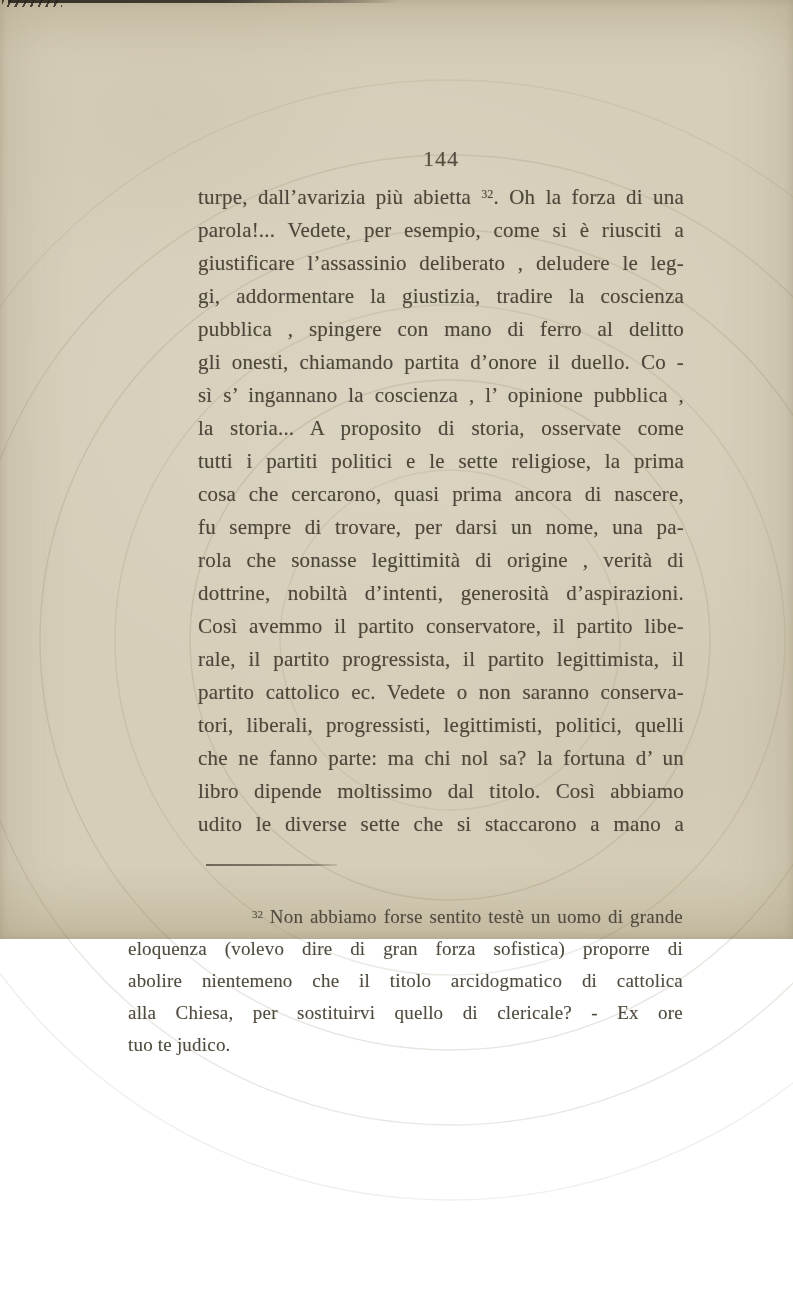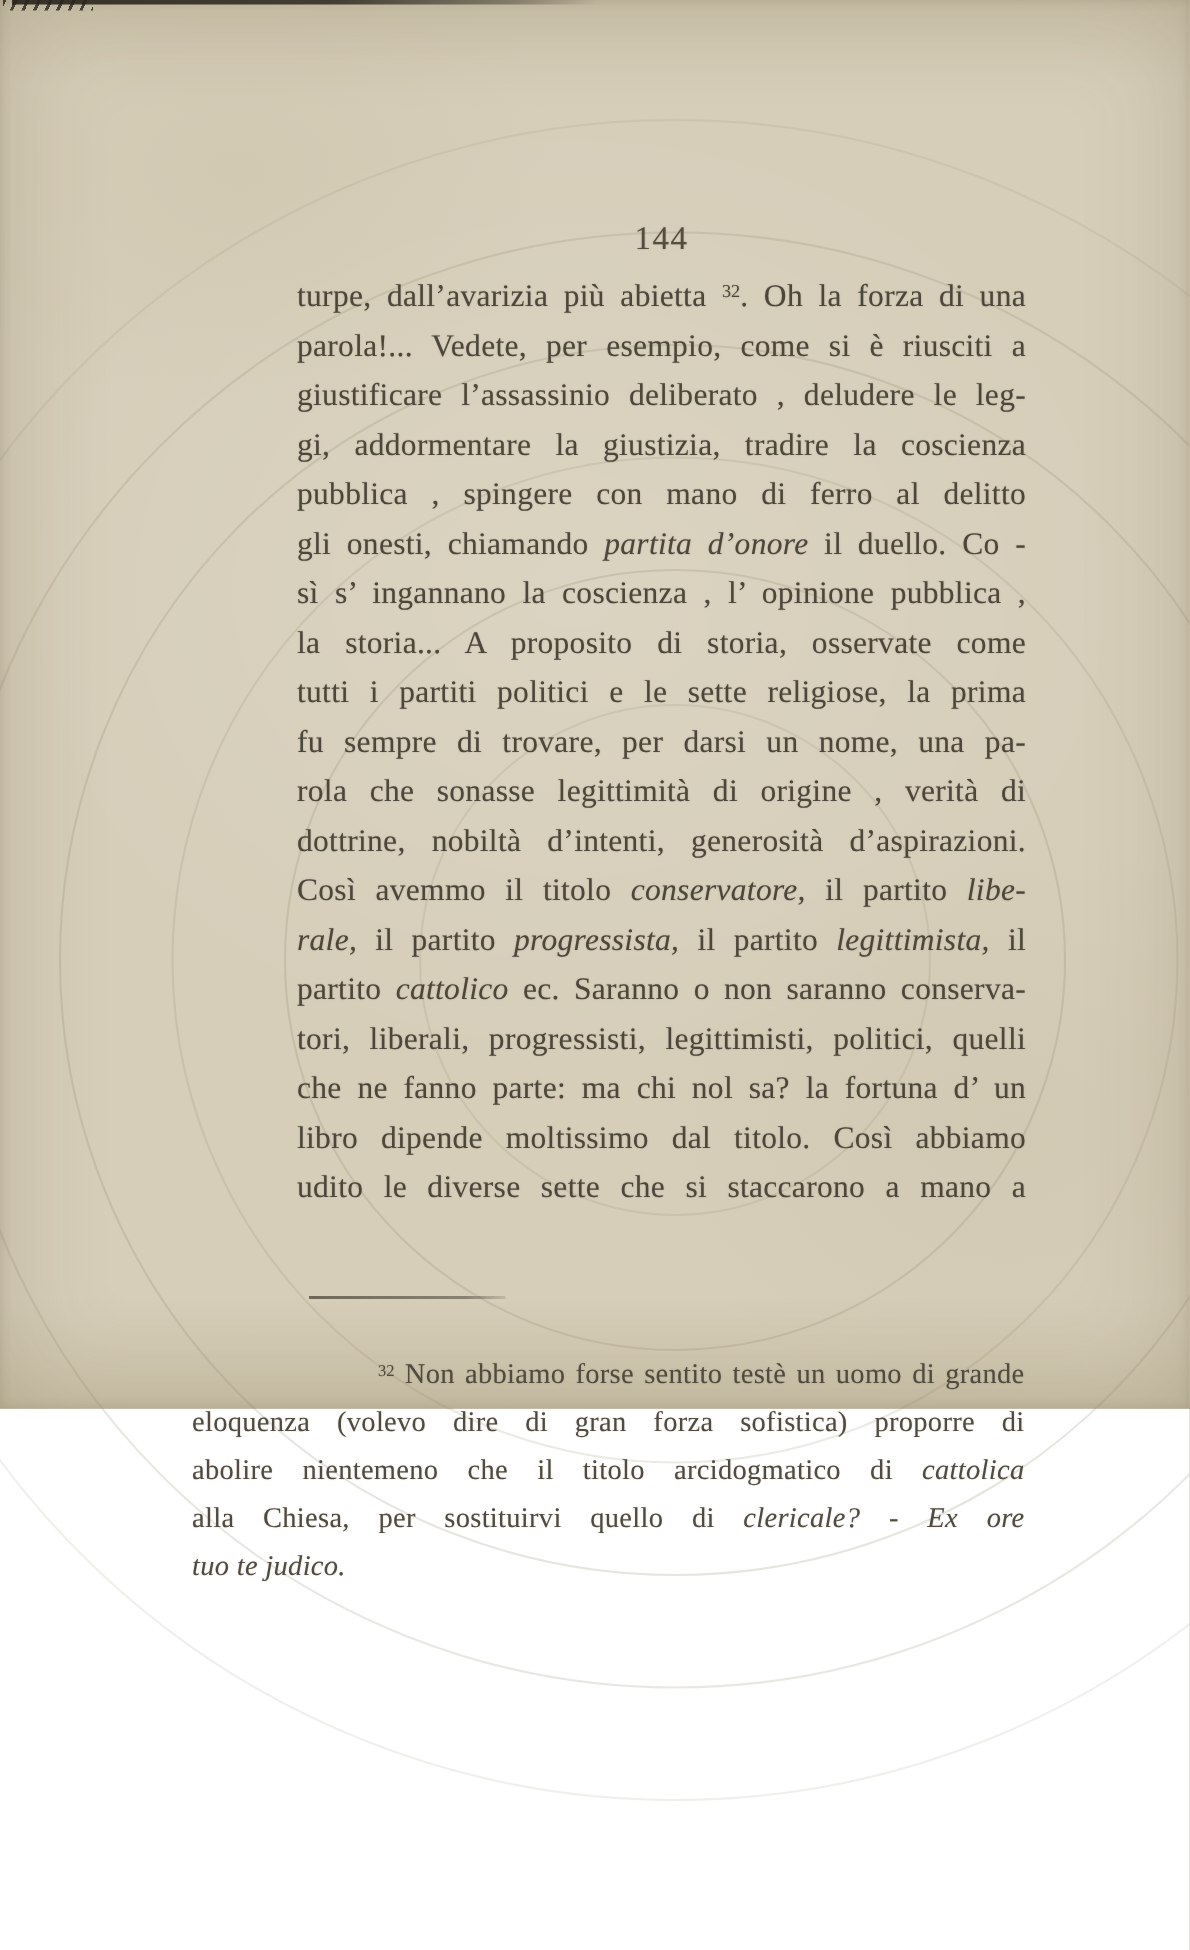--- a/index.html
+++ b/index.html
@@ -66,21 +66,21 @@
     text-shadow: 0 0 1px rgba(81,75,63,0.3);
   }
   .footnote .tline { height: 32px; line-height: 32px; }
   .footnote .tline:first-child { padding-left: 124px; margin-top: 12px; }
   .footnote .tline:last-child { text-align-last: left; }
   .tline {
     text-align: justify;
     text-align-last: justify;
     white-space: nowrap;
   }
-  .it { font-style: italic; }
+  .it { }
   .sup {
     font-size: 0.58em;
     position: relative; top: -0.5em;
     letter-spacing: 0;
   }
 </style>
 </head>
 <body>
 
 <div class="page">
@@ -102,26 +102,27 @@
   <div class="main-paragraph" id="main-lines">
       <div class="tline"><span>turpe, dall’avarizia più abietta </span><span class="sup">32</span><span>. Oh la forza di una</span></div>
       <div class="tline"><span>parola!... Vedete, per esempio, come si è riusciti a</span></div>
       <div class="tline"><span>giustificare l’assassinio deliberato , deludere le leg-</span></div>
       <div class="tline"><span>gi, addormentare la giustizia, tradire la coscienza</span></div>
       <div class="tline"><span>pubblica , spingere con mano di ferro al delitto</span></div>
       <div class="tline"><span>gli onesti, chiamando </span><span class="it">partita d’onore</span><span> il duello. Co -</span></div>
       <div class="tline"><span>sì s’ ingannano la coscienza , l’ opinione pubblica ,</span></div>
       <div class="tline"><span>la storia... A proposito di storia, osservate come</span></div>
       <div class="tline"><span>tutti i partiti politici e le sette religiose, la prima</span></div>
+      <div class="tline"><span>cosa che cercarono, quasi prima ancora di nascere,</span></div>
       <div class="tline"><span>fu sempre di trovare, per darsi un nome, una pa-</span></div>
       <div class="tline"><span>rola che sonasse legittimità di origine , verità di</span></div>
       <div class="tline"><span>dottrine, nobiltà d’intenti, generosità d’aspirazioni.</span></div>
-      <div class="tline"><span>Così avemmo il titolo </span><span class="it">conservatore,</span><span> il partito </span><span class="it">libe-</span></div>
+      <div class="tline"><span>Così avemmo il partito </span><span class="it">conservatore,</span><span> il partito </span><span class="it">libe-</span></div>
       <div class="tline"><span class="it">rale,</span><span> il partito </span><span class="it">progressista,</span><span> il partito </span><span class="it">legittimista,</span><span> il</span></div>
-      <div class="tline"><span>partito </span><span class="it">cattolico</span><span> ec. Saranno o non saranno conserva-</span></div>
+      <div class="tline"><span>partito </span><span class="it">cattolico</span><span> ec. Vedete o non saranno conserva-</span></div>
       <div class="tline"><span>tori, liberali, progressisti, legittimisti, politici, quelli</span></div>
       <div class="tline"><span>che ne fanno parte: ma chi nol sa? la fortuna d’ un</span></div>
       <div class="tline"><span>libro dipende moltissimo dal titolo. Così abbiamo</span></div>
       <div class="tline"><span>udito le diverse sette che si staccarono a mano a</span></div>
     </div>
 
   <div class="footnote-rule"></div>
 
   <div class="footnote" id="footnote-lines">
       <div class="tline"><span class="sup">32</span><span> Non abbiamo forse sentito testè un uomo di grande</span></div>

